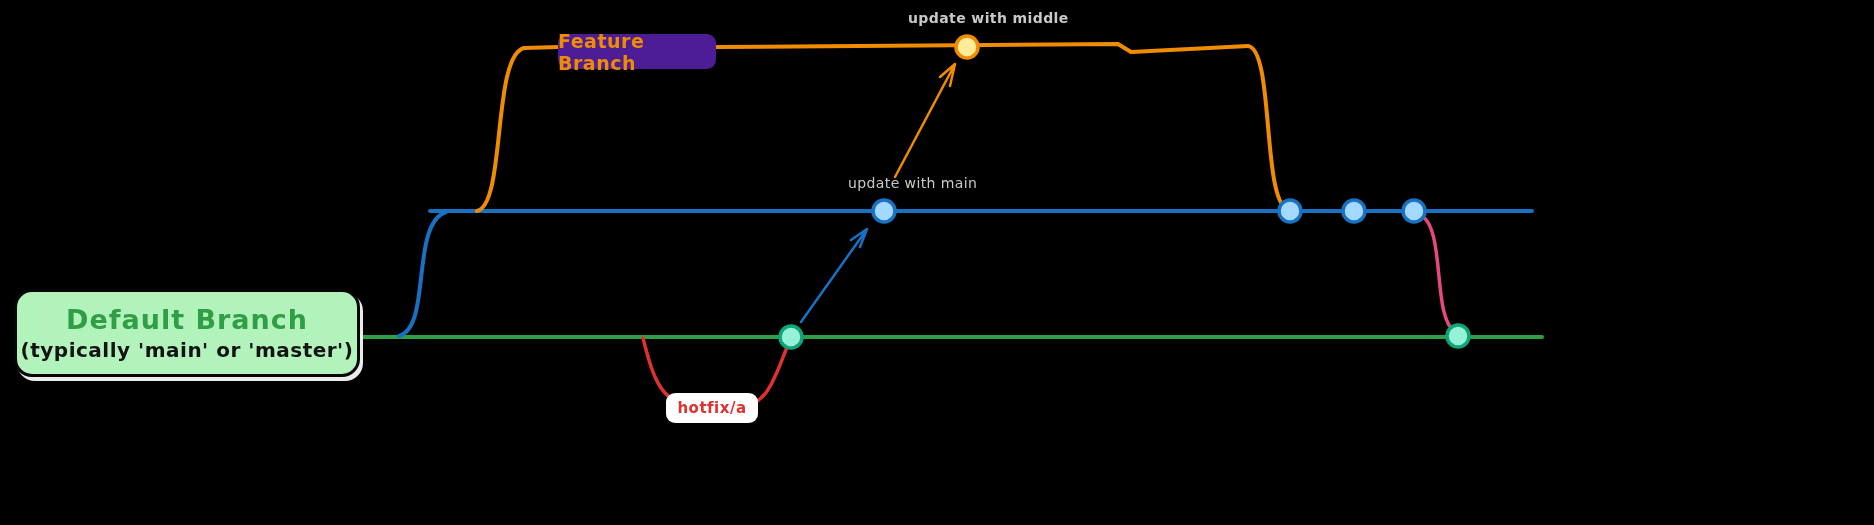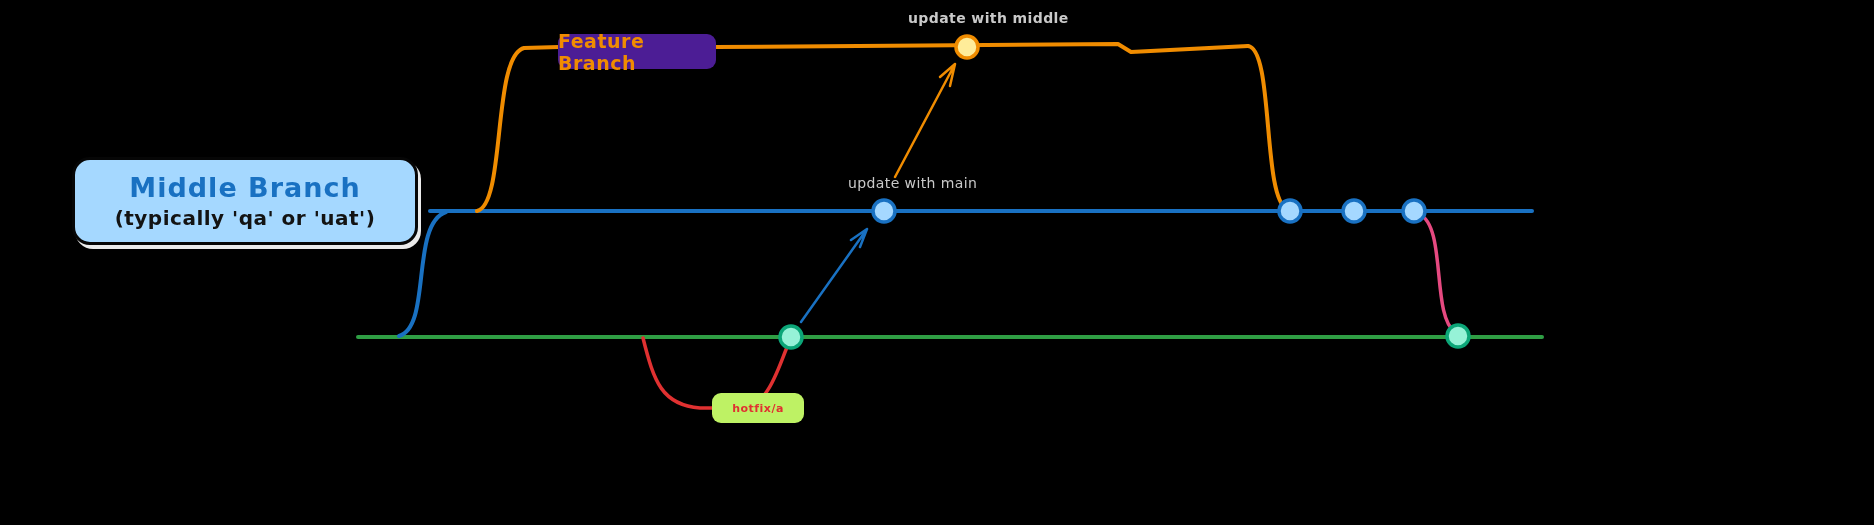--- a/index.html
+++ b/index.html
@@ -37,21 +37,21 @@
     position: absolute;
     display: flex;
     align-items: center;
     justify-content: center;
     border-radius: 9px;
     font-weight: 600;
     letter-spacing: 0.5px;
     box-sizing: border-box;
   }
   .tag-feature { background: #4c1d95; color: #f08c00; font-size: 19px; }
-  .tag-hotfix  { background: #bef264; color: #e03131; font-size: 11px; margin-left: 46px; }
+  .tag-hotfix  { background: #ffffff; color: #e03131; font-size: 15px; }
 
   .annot {
     position: absolute;
     color: #c9c9c9;
     font-size: 14px;
     letter-spacing: 0.4px;
     white-space: nowrap;
   }
 </style>
 </head>
@@ -85,25 +85,25 @@
 
     <circle cx="884" cy="211" r="11" stroke-width="3.5" stroke="#1971c2" fill="#a5d8ff"></circle>
     <circle cx="1290" cy="211" r="11" stroke-width="3.5" stroke="#1971c2" fill="#a5d8ff"></circle>
     <circle cx="1354" cy="211" r="11" stroke-width="3.5" stroke="#1971c2" fill="#a5d8ff"></circle>
     <circle cx="1414" cy="211" r="11" stroke-width="3.5" stroke="#1971c2" fill="#a5d8ff"></circle>
 
     <circle cx="791" cy="337" r="11" stroke-width="3.5" stroke="#0ca678" fill="#96f2d7"></circle>
     <circle cx="1458" cy="336" r="11" stroke-width="3.5" stroke="#0ca678" fill="#96f2d7"></circle>
   </svg>
 
-  <div class="node node-blue" style="left:72px; top:157px; width:346px; height:88px;">
-    <div class="node-title title-blue">Middle Branch</div>
-    <div class="node-sub">(typically 'qa' or 'uat')</div>
+
+  <div class="node node-green" style="left:14px; top:289px; width:346px; height:88px;">
+    <div class="node-title title-green">Default Branch</div>
+    <div class="node-sub">(typically 'main' or 'master')</div>
   </div>
-
 
   <div class="tag tag-feature" style="left:558px; top:34px; width:158px; height:35px;">Feature Branch</div>
 
   <div class="tag tag-hotfix" style="left:666px; top:393px; width:92px; height:30px;">hotfix/a</div>
 
   <div class="annot" style="left:908px; top:10px;font-weight:bold;">update with middle</div>
   <div class="annot" style="left:832px; top:175px;margin-left:16px;">update with main</div>
 
 </div>
 

